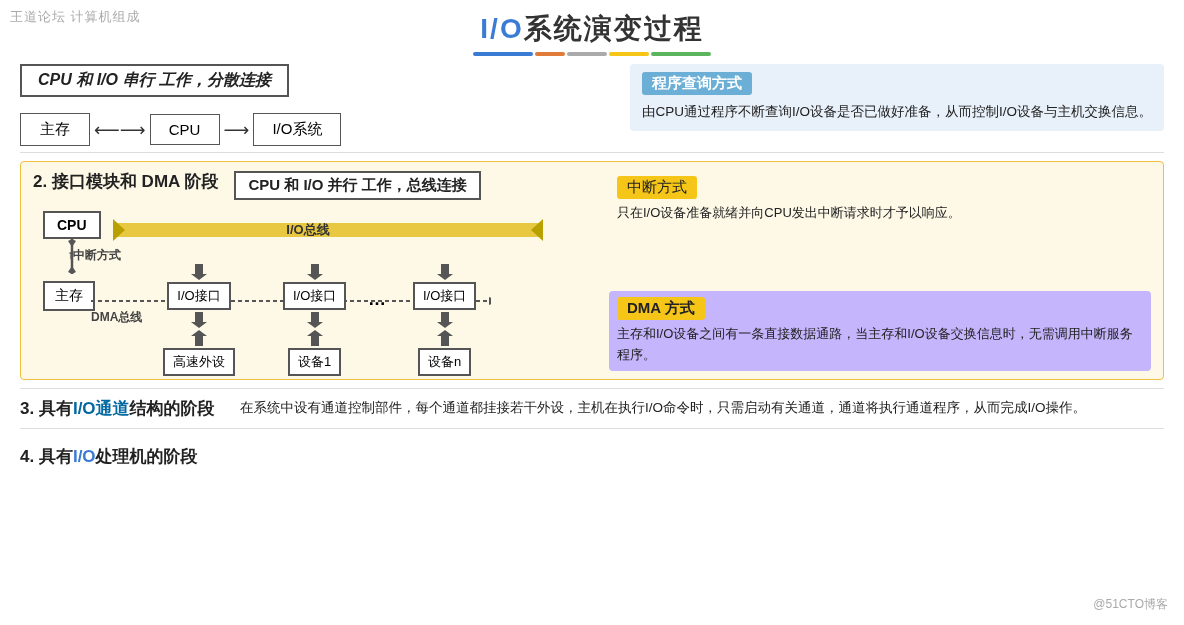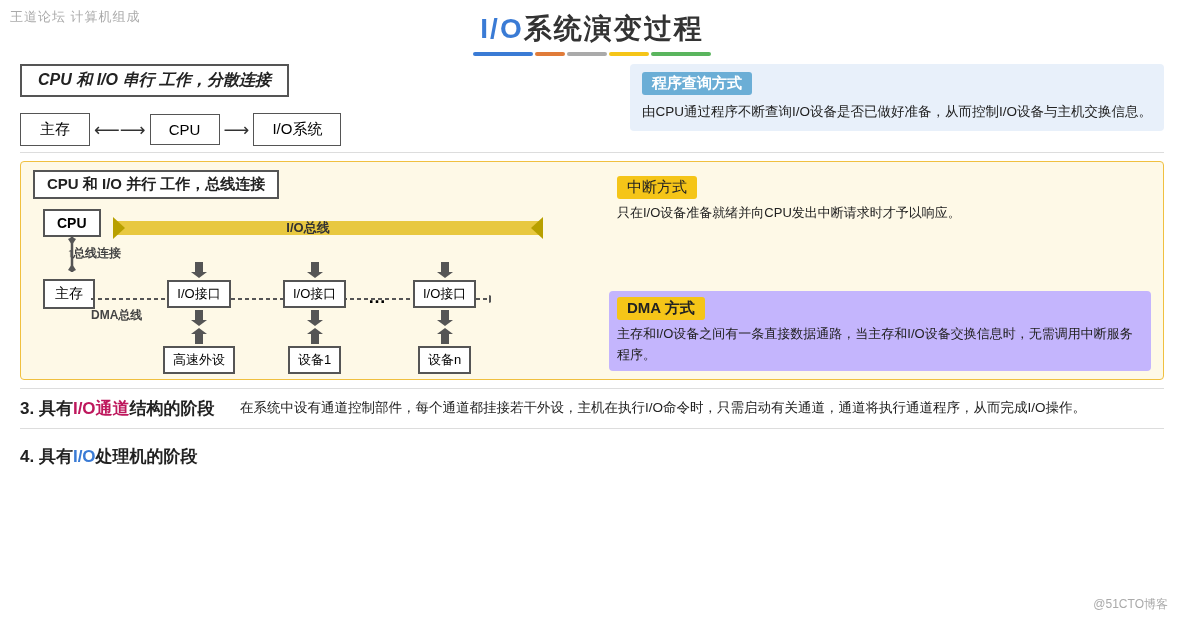--- a/index.html
+++ b/index.html
@@ -224,21 +224,21 @@
       border-bottom: 1px solid #ddd;
       padding-bottom: 8px;
     }
     .section3-label {
       flex: 0 0 220px;
       font-size: 17px;
       font-weight: bold;
       color: #222;
     }
     .section3-label span.io-red {
-      color: #be185d;
+      color: #0369a1;
     }
     .section3-text {
       flex: 1;
       font-size: 13.5px;
       color: #222;
       line-height: 1.7;
     }
 
     
     .section4 {
@@ -299,20 +299,21 @@
       <div class="right-panel-1">
         <div class="panel-title">程序查询方式</div>
         <div class="panel-text">由CPU通过程序不断查询I/O设备是否已做好准备，从而控制I/O设备与主机交换信息。</div>
       </div>
     </div>
   </div>
 
   <div class="section2">
     <div class="section2-left">
       <div class="section2-heading-row">
+        <div class="section-heading">2. 接口模块和 DMA 阶段</div>
         <div class="cpu-io-banner2">CPU 和 I/O 并行 工作，总线连接</div>
       </div>
 
       <div style="position:relative; width:530px; height:160px;">
 
         <div style="position:absolute; left:10px; top:2px; border:2px solid #555; padding:4px 12px; background:#fff; font-size:14px; font-weight:bold; z-index:2;">CPU</div>
 
         <svg style="position:absolute;top:10px;left:80px;" width="430" height="22">
           <defs>
             <marker id="arrowhead-r" markerWidth="8" markerHeight="6" refX="8" refY="3" orient="auto">
@@ -335,21 +336,21 @@
             </marker>
             <marker id="arr-down" markerWidth="8" markerHeight="6" refX="4" refY="6" orient="auto">
               <polygon points="0,0 4,6 8,0" fill="#555"></polygon>
             </marker>
           </defs>
           <line x1="11" y1="0" x2="11" y2="35" stroke="#555" stroke-width="2.5"></line>
           <polygon points="7,2 11,0 15,2 11,8" fill="#555"></polygon>
           <polygon points="7,33 11,35 15,33 11,27" fill="#555"></polygon>
         </svg>
 
-        <div style="position:absolute;left:34px;top:38px;font-size:12px;color:#444;font-weight:bold;">↑总线连接</div>
+        <div style="position:absolute;left:34px;top:38px;font-size:12px;color:#444;font-weight:bold;">↑中断方式</div>
 
         <div style="position:absolute;left:10px;top:72px;border:2px solid #555;padding:4px 10px;background:#fff;font-size:14px;">主存</div>
 
         <svg style="position:absolute;left:58px;top:84px;" width="400" height="16">
           <line x1="0" y1="8" x2="400" y2="8" stroke="#555" stroke-width="2" stroke-dasharray="4,3"></line>
           <polygon points="398,4 408,8 398,12" fill="#555"></polygon>
         </svg>
         <div style="position:absolute;left:58px;top:100px;font-size:12px;color:#444;font-weight:bold;">DMA总线</div>
 
         <div style="position:absolute;left:130px;top:55px;display:flex;flex-direction:column;align-items:center;gap:2px;">

